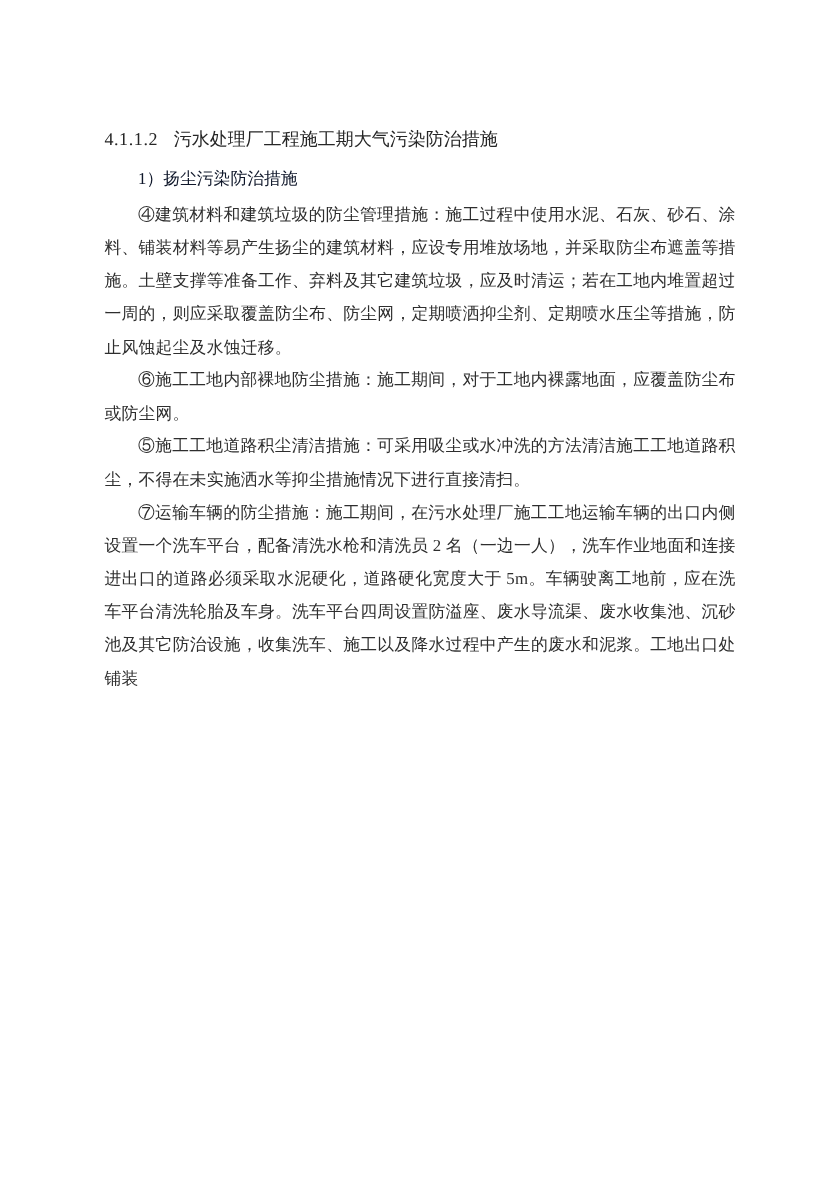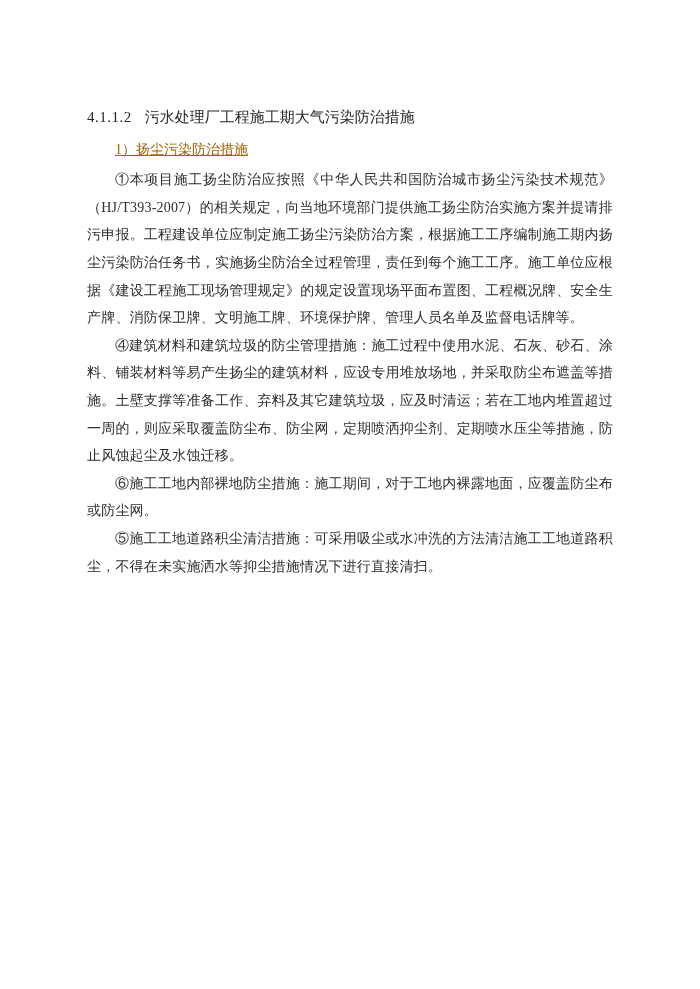--- a/index.html
+++ b/index.html
@@ -21,22 +21,21 @@
     margin: 0 0 4px 0;
     font-size: 15px;
     font-weight: normal;
     color: #262626;
     white-space: nowrap;
   }
   .heading .sec-num { margin-right: 13px; letter-spacing: 0.5px; }
   .subheading {
     margin: 0 0 3px 0;
     text-indent: 2em;
-    color: #a16207;
-    text-decoration: underline;
+    color: #0f172a;
   }
   .para {
     margin: 0;
     text-indent: 2em;
     text-align: justify;
     text-justify: inter-ideograph;
     letter-spacing: 0.2px;
   }
   .page-footer {
     position: absolute;
@@ -53,19 +52,19 @@
 <body>
 
 <div class="page">
 
   <h3 class="heading">
     <span class="sec-num">4.1.1.2</span><span>污水处理厂工程施工期大气污染防治措施</span>
   </h3>
 
   <p class="subheading">1）扬尘污染防治措施</p>
 
-  <p class="para">①本项目施工扬尘防治应按照《中华人民共和国防治城市扬尘污染技术规范》（HJ/T393-2007）的相关规定，向当地环境部门提供施工扬尘防治实施方案并提请排污申报。工程建设单位应制定施工扬尘污染防治方案，根据施工工序编制施工期内扬尘污染防治任务书，实施扬尘防治全过程管理，责任到每个施工工序。施工单位应根据《建设工程施工现场管理规定》的规定设置现场平面布置图、工程概况牌、安全生产牌、消防保卫牌、文明施工牌、环境保护牌、管理人员名单及监督电话牌等。</p>
   <p class="para">④建筑材料和建筑垃圾的防尘管理措施：施工过程中使用水泥、石灰、砂石、涂料、铺装材料等易产生扬尘的建筑材料，应设专用堆放场地，并采取防尘布遮盖等措施。土壁支撑等准备工作、弃料及其它建筑垃圾，应及时清运；若在工地内堆置超过一周的，则应采取覆盖防尘布、防尘网，定期喷洒抑尘剂、定期喷水压尘等措施，防止风蚀起尘及水蚀迁移。</p>
   <p class="para">⑥施工工地内部裸地防尘措施：施工期间，对于工地内裸露地面，应覆盖防尘布或防尘网。</p>
   <p class="para">⑤施工工地道路积尘清洁措施：可采用吸尘或水冲洗的方法清洁施工工地道路积尘，不得在未实施洒水等抑尘措施情况下进行直接清扫。</p>
+  <p class="para">⑦运输车辆的防尘措施：施工期间，在污水处理厂施工工地运输车辆的出口内侧设置一个洗车平台，配备清洗水枪和清洗员 2 名（一边一人），洗车作业地面和连接进出口的道路必须采取水泥硬化，道路硬化宽度大于 5m。车辆驶离工地前，应在洗车平台清洗轮胎及车身。洗车平台四周设置防溢座、废水导流渠、废水收集池、沉砂池及其它防治设施，收集洗车、施工以及降水过程中产生的废水和泥浆。工地出口处铺装</p>
 
 
 </div>
 
 </body></html>

